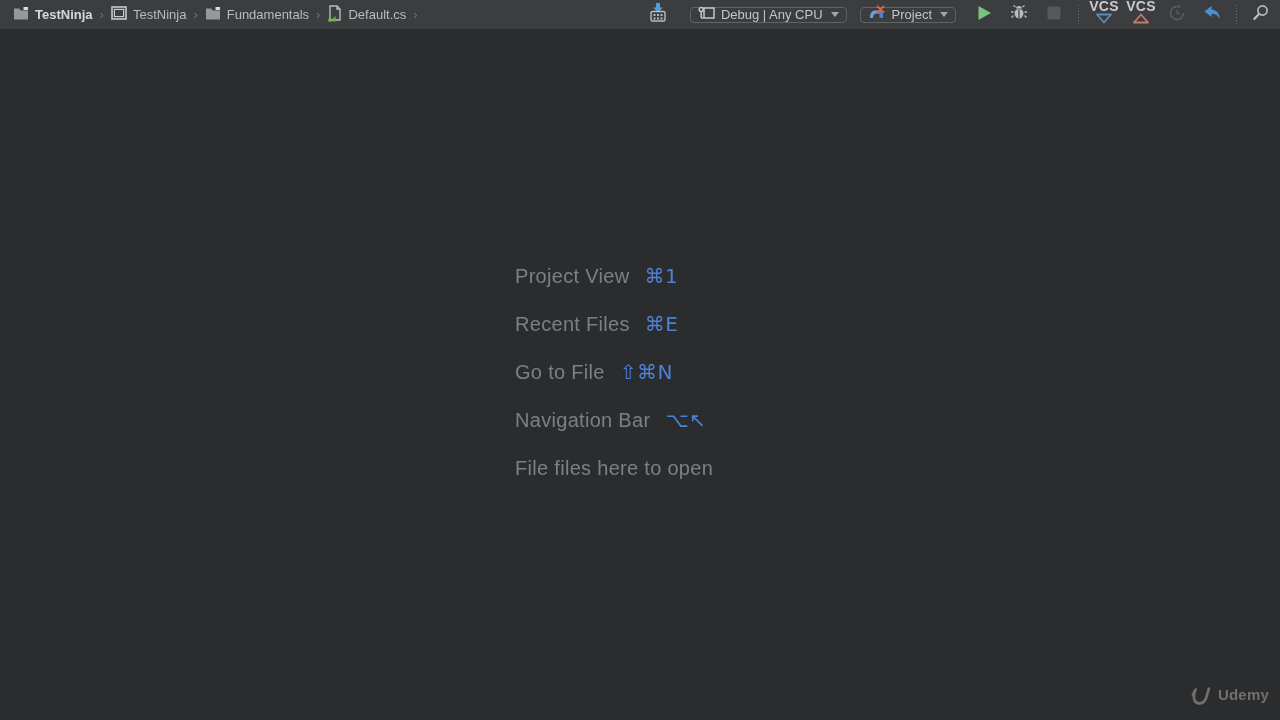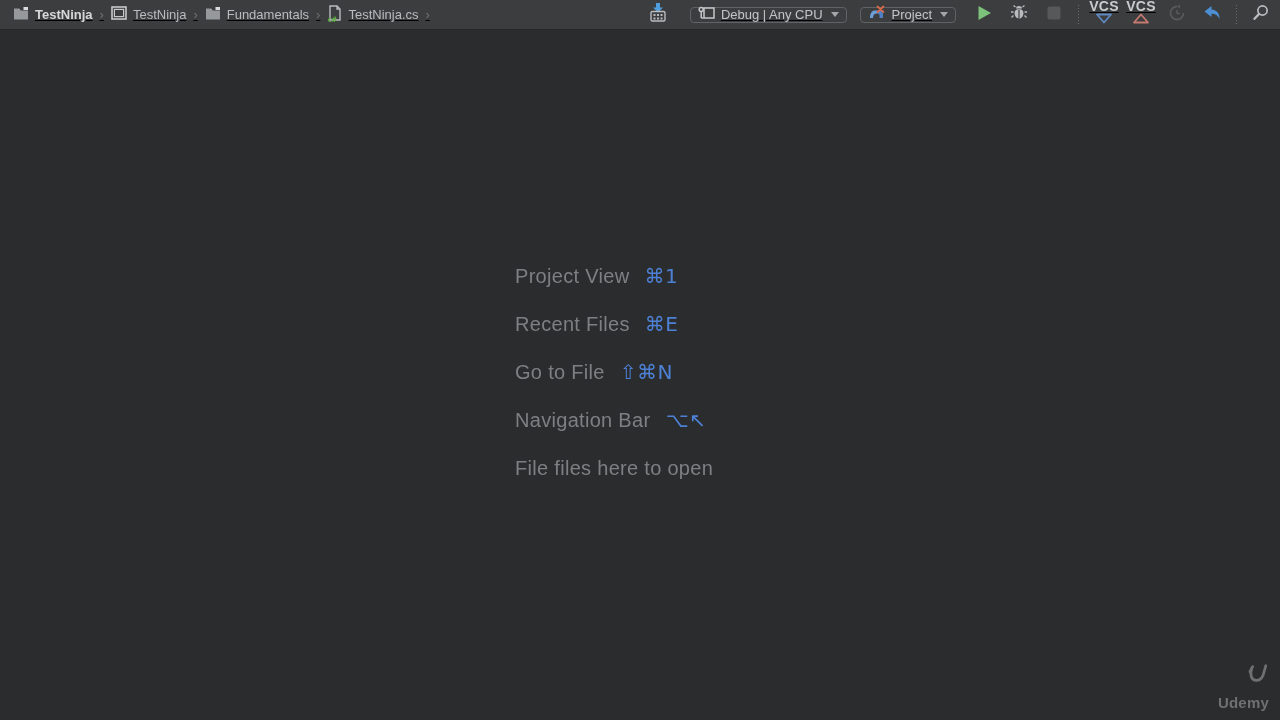--- a/index.html
+++ b/index.html
@@ -12,21 +12,20 @@
     -webkit-font-smoothing:antialiased;
   }
 
   
   .toolbar {
     position:absolute; top:0; left:0; right:0; height:30px;
     background:#3b3d3f;
     border-bottom:1px solid #282828;
     display:flex; align-items:center;
     padding:0 8px 0 10px;
-    text-decoration:underline;
   }
   .breadcrumbs { display:flex; align-items:center; }
   .crumb {
     display:flex; align-items:center; gap:6px;
     font-size:13px; color:#b9bcbf; padding:0 3px;
     cursor:default; white-space:nowrap;
   }
   .crumb.bold .crumb-label { font-weight:bold; color:#d6d8da; }
   .crumb-sep { color:#707274; font-size:13px; padding:0 4px; }
   .toolbar-spacer { flex:1; }
@@ -63,22 +62,22 @@
   .hint-label { font-size:20px; color:#7d8083; letter-spacing:0.3px; white-space:pre; }
   .hint-shortcut {
     font-size:20px; color:#4d81d6; margin-left:15px;
     font-family:"DejaVu Sans","Liberation Sans",sans-serif;
     letter-spacing:0.5px;
   }
 
   
   .watermark {
     position:absolute; right:11px; bottom:9px;
-    display:flex; align-items:flex-end; gap:6px;
-    color:#707070; font-size:15px; font-weight:bold; letter-spacing:0.2px;flex-direction:column;
+    display:flex; align-items:flex-start; gap:6px;
+    color:#707070; font-size:15px; font-weight:bold; letter-spacing:0.2px;
   }
 </style>
 </head>
 <body>
 
 <div class="toolbar">
 
   <div class="breadcrumbs">
 
     <div class="crumb bold">
@@ -115,21 +114,21 @@
     <span class="crumb-sep">›</span>
 
     <div class="crumb">
       <span>
         <svg width="15" height="17" viewBox="0 0 15 17">
           <path d="M3 1 h7 l3 3 v11 h-10 z" fill="none" stroke="#b9bcbf" stroke-width="1.4"></path>
           <path d="M10 1 v3 h3" fill="none" stroke="#b9bcbf" stroke-width="1.4"></path>
           <text x="0.5" y="16.5" font-size="7.5" font-weight="bold" fill="#62b543" font-family="'DejaVu Sans Mono',monospace">c#</text>
         </svg>
       </span>
-      <span class="crumb-label">TestNinja.cs</span>
+      <span class="crumb-label">Default.cs</span>
     </div>
     <span class="crumb-sep">›</span>
   </div>
 
   <div class="toolbar-spacer"></div>
 
   <div class="toolbar-right">
 
     <div class="tb-btn" style="margin-right:8px;">
       <span>

